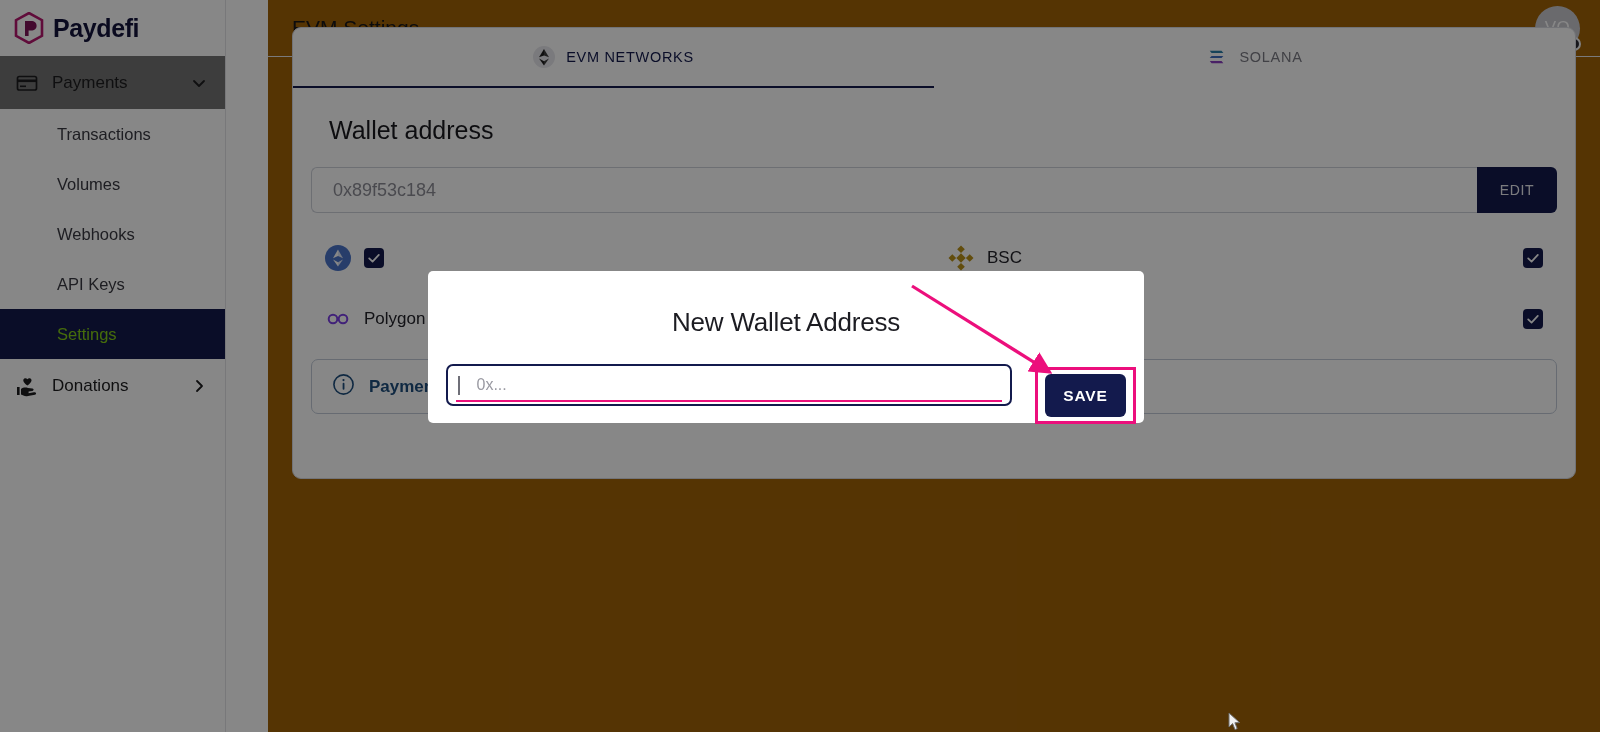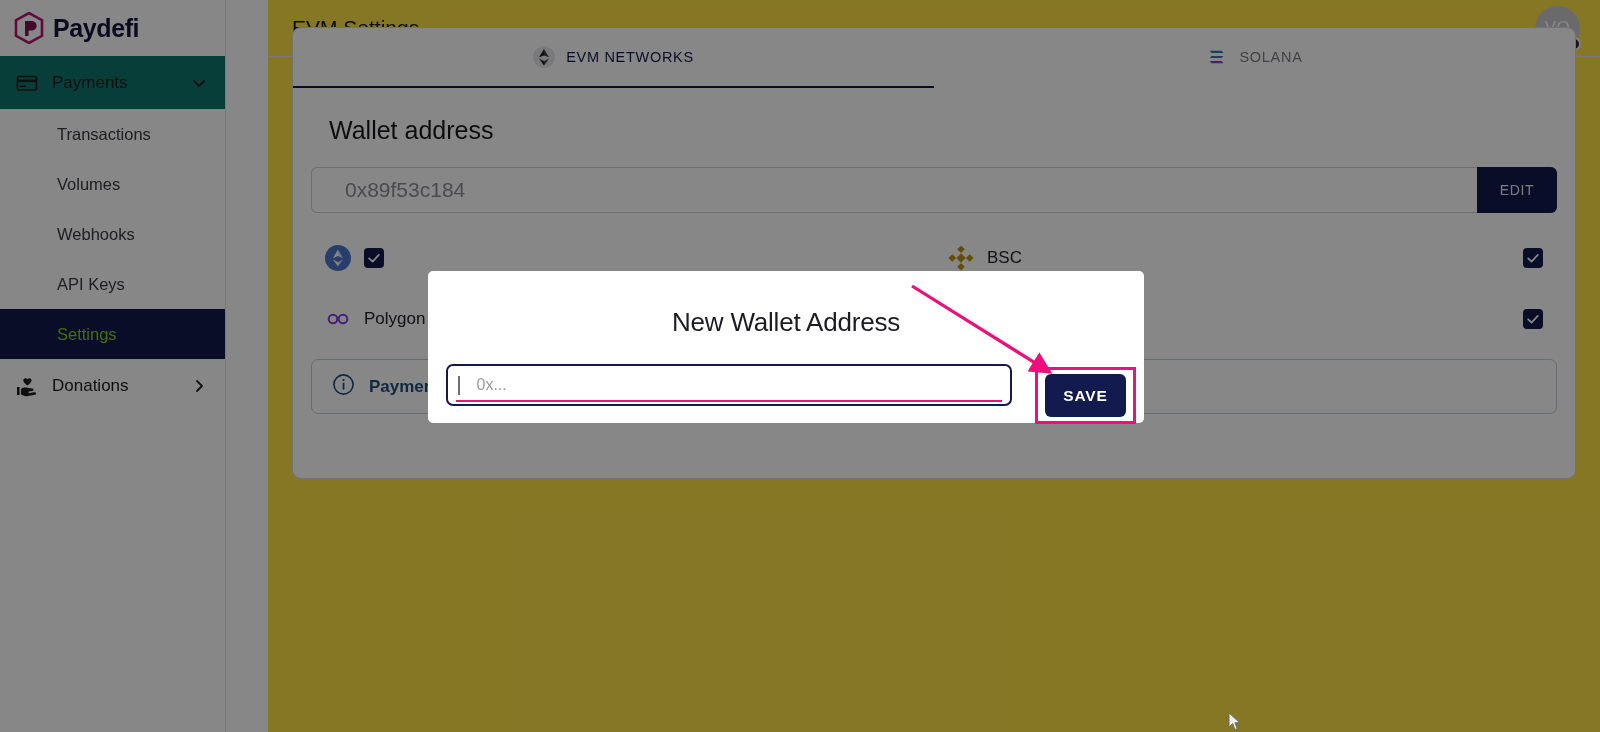--- a/index.html
+++ b/index.html
@@ -15,34 +15,34 @@
   #sidebar {
     position: absolute; left: 0; top: 0; width: 226px; height: 732px;
     background: #ffffff; border-right: 1px solid #e2e2e6;
   }
   .logo-row { height: 56px; display: flex; align-items: center; padding-left: 14px; gap: 9px; }
   .logo-mark { width: 30px; height: 32px; flex: none; }
   .logo-text { font-size: 25px; font-weight: 700; color: #13143c; letter-spacing: -0.4px; }
 
   .nav-group-head {
     height: 53px; display: flex; align-items: center; padding: 0 18px 0 16px; gap: 14px;
-    background: #0f766e; cursor: pointer;
+    background: #737373; cursor: pointer;
   }
   .nav-group-head .ico { width: 22px; height: 22px; flex: none; display: flex; align-items: center; }
   .nav-group-head .lbl { font-size: 17px; color: #1d1d1f; flex: 1; }
   .chev { width: 16px; height: 16px; flex: none; }
 
   .nav-sub {
     height: 50px; display: flex; align-items: center; padding-left: 57px;
     font-size: 16.5px; color: #3a3a42; cursor: pointer;
   }
   .nav-sub.active { background: #131a4d; color: #84cc16; }
 
   
-  #main { position: absolute; left: 268px; top: 0; width: 1332px; height: 732px; background: #fde047; }
+  #main { position: absolute; left: 268px; top: 0; width: 1332px; height: 732px; background: #a16207; }
   #topbar {
     position: relative; height: 57px; border-bottom: 1px solid #e6e6ea;
     display: flex; align-items: center; padding: 0 20px 0 24px;
   }
   #page-title { font-size: 21px; color: #17171a; flex: 1; }
   .avatar-wrap { position: relative; width: 45px; height: 45px; }
   .avatar {
     width: 45px; height: 45px; border-radius: 50%; background: #c9c9cf;
     display: flex; align-items: center; justify-content: center;
     color: #ffffff; font-size: 17px; letter-spacing: .5px; cursor: pointer;
@@ -65,21 +65,21 @@
   }
   .tab.active { color: #131a4d; border-bottom: 2px solid #131a4d; }
   .tab .tico { width: 22px; height: 22px; display: flex; align-items: center; justify-content: center; }
 
   #wallet-label { font-size: 25px; color: #1a1a1f; padding: 28px 0 0 36px; }
 
   #addr-row { margin: 22px 18px 0 18px; display: flex; height: 46px; }
   #addr-field {
     flex: 1; border: 1px solid #cfd2da; border-right: none;
     border-radius: 6px 0 0 6px; display: flex; align-items: center;
-    padding-left: 33px; font-size: 21px; color: #8d8d96;
+    padding-left: 21px; font-size: 18px; color: #8d8d96;
     white-space: nowrap; overflow: hidden;
   }
   #edit-btn {
     width: 80px; background: #131a4d; color: #e9e9ef; border-radius: 0 6px 6px 0;
     display: flex; align-items: center; justify-content: center;
     font-size: 14px; letter-spacing: .6px; cursor: pointer;
   }
 
   #net-grid {
     margin: 14px 18px 0 18px;

